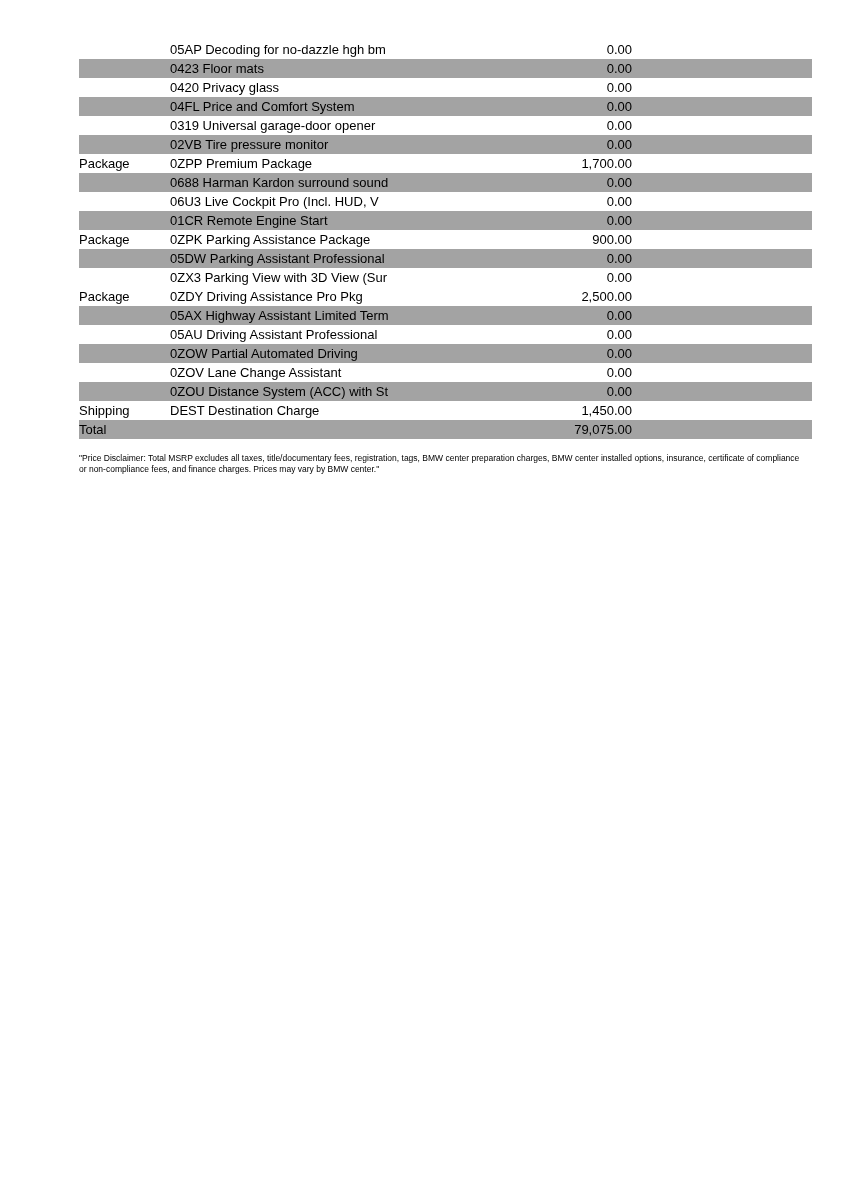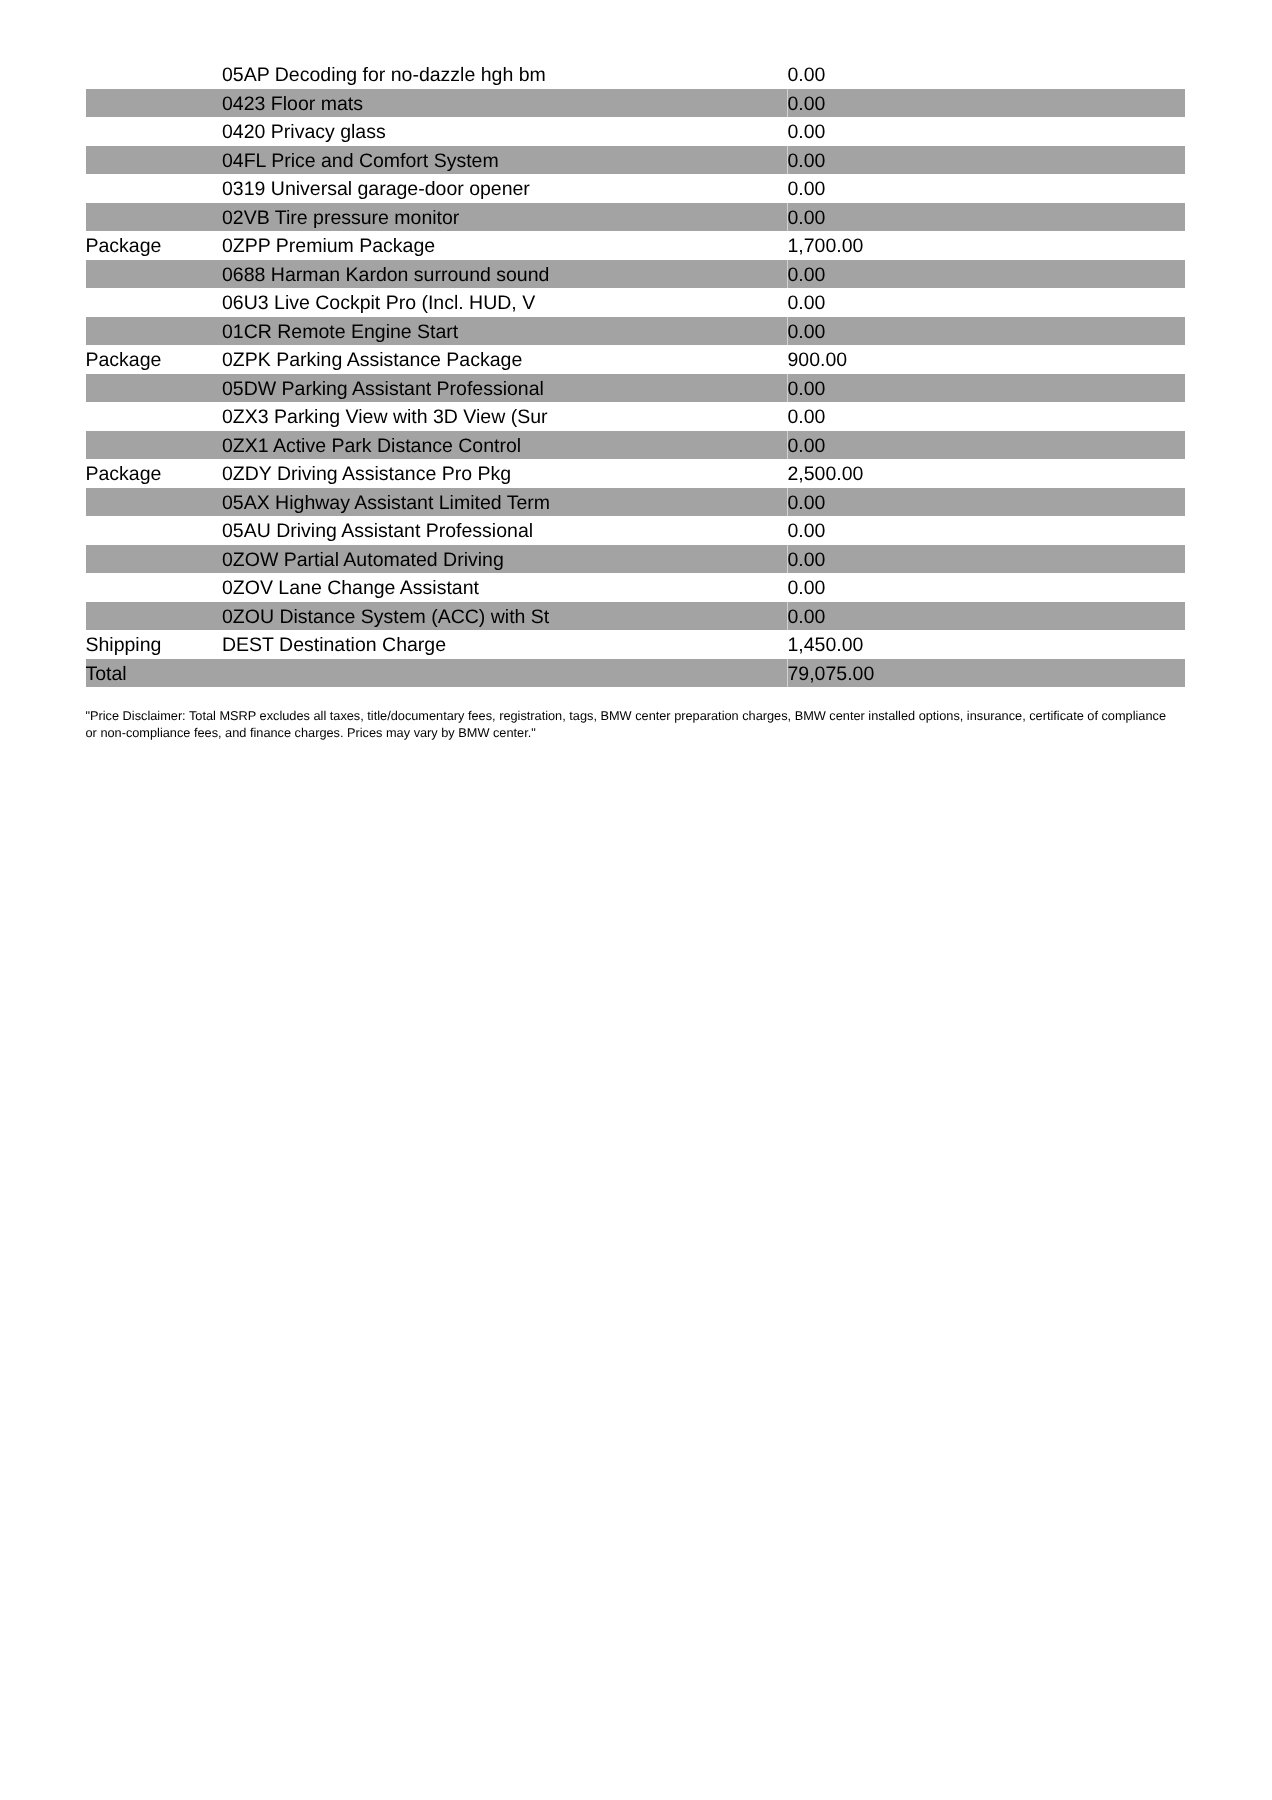--- a/index.html
+++ b/index.html
@@ -11,21 +11,21 @@
   }
   .page {
     position: relative;
     width: 848px;
     height: 1200px;
     background: #ffffff;
     overflow: hidden;
   }
   .content {
     padding-top: 40px;
-    padding-left: 57px;
+    padding-left: 79px;
   }
   table.pricing-table {
     border-collapse: collapse;
     table-layout: fixed;
     width: 733px;
     font-size: 13px;
     color: #000000;
   }
   table.pricing-table td {
     height: 19px;
@@ -39,21 +39,21 @@
   }
   td.cell-category {
     width: 91px;
     padding-left: 7px;
   }
   td.cell-description {
     width: 377px;
   }
   td.cell-price {
     width: 85px;
-    text-align: left;
+    text-align: right;
   }
   td.cell-filler {
     width: 180px;
   }
   .disclaimer {
     margin-top: 14px;
     width: 722px;
     font-size: 8.5px;
     line-height: 1.35;
     color: #000000;
@@ -137,26 +137,20 @@
             <td class="cell-description">05DW Parking Assistant Professional</td>
             <td class="cell-price">0.00</td>
             <td class="cell-filler"></td>
           </tr>
           <tr>
             <td class="cell-category"></td>
             <td class="cell-description">0ZX3 Parking View with 3D View (Sur</td>
             <td class="cell-price">0.00</td>
             <td class="cell-filler"></td>
           </tr>
-          <tr class="shaded">
-            <td class="cell-category"></td>
-            <td class="cell-description">0ZX1 Active Park Distance Control</td>
-            <td class="cell-price">0.00</td>
-            <td class="cell-filler"></td>
-          </tr>
           <tr>
             <td class="cell-category">Package</td>
             <td class="cell-description">0ZDY Driving Assistance Pro Pkg</td>
             <td class="cell-price">2,500.00</td>
             <td class="cell-filler"></td>
           </tr>
           <tr class="shaded">
             <td class="cell-category"></td>
             <td class="cell-description">05AX Highway Assistant Limited Term</td>
             <td class="cell-price">0.00</td>

